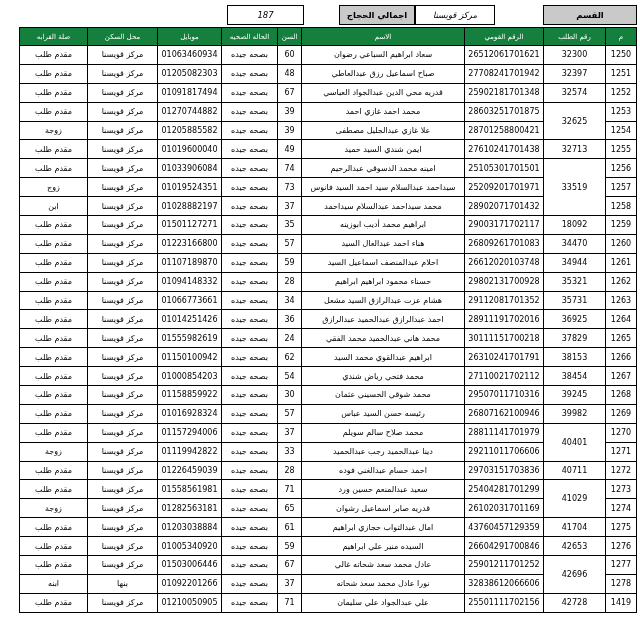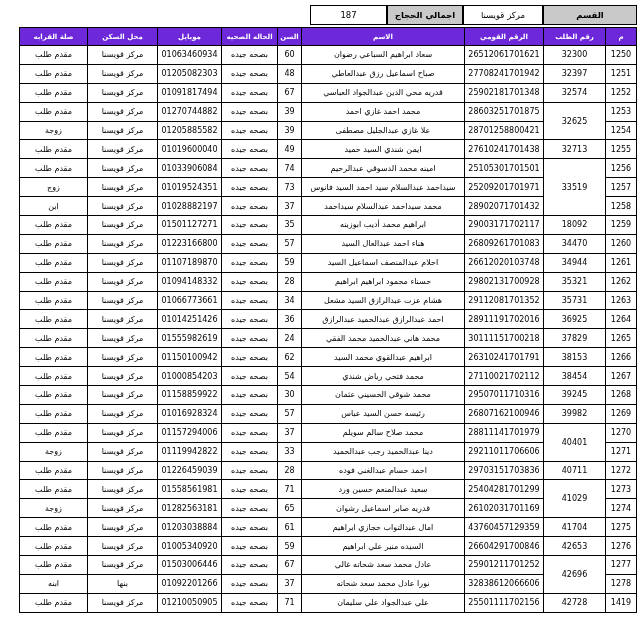--- a/index.html
+++ b/index.html
@@ -1,27 +1,27 @@
 <!DOCTYPE html>
 <html dir="rtl" lang="ar"><head>
 <meta charset="utf-8">
 <style>
   html,body{margin:0;padding:0;background:#ffffff;font-family:"DejaVu Sans",sans-serif;}
   .page{width:640px;height:622px;overflow:hidden;direction:rtl;}
   .topbar{display:flex;flex-direction:row;margin:5px 3px 2px 0;height:20px;}
   .box{border:1px solid #000;height:18px;box-sizing:content-box;display:flex;align-items:center;justify-content:center;font-size:8.5px;color:#000;}
   .box-label{background:#c9c9c9;font-weight:bold;}
-  .box-value{background:#ffffff;}
-  .w-section-label{width:92px;}
+  .box-value{background:#ffffff;font-style:italic;}
+  .w-section-label{width:92px;margin-left:48px;}
   .w-section-value{width:78px;}
-  .w-total-label{width:74px;}
+  .w-total-label{width:74px;margin-left:35px;}
   .w-total-value{width:75px;}
   table.roster{border-collapse:collapse;table-layout:fixed;margin:1px 3px 0 0;width:617px;}
   table.roster th, table.roster td{border:1px solid #000;text-align:center;vertical-align:middle;overflow:hidden;white-space:nowrap;padding:0 1px;}
-  table.roster th{background:#6d28d9;color:#ffffff;font-size:7px;font-weight:bold;height:17px;}
+  table.roster th{background:#15803d;color:#ffffff;font-size:7px;font-weight:normal;height:17px;}
   table.roster td{font-size:8px;color:#000;height:17.9px;}
   td.c-name, td.c-relation, td.c-residence, td.c-health{font-size:7px;}
   td.c-national_id, td.c-mobile{font-size:8px;letter-spacing:0px;}
   col.serial{width:31px;} col.request_no{width:62px;} col.national_id{width:79px;}
   col.name{width:163px;} col.age{width:24px;} col.health{width:56px;}
   col.mobile{width:64px;} col.residence{width:70px;} col.relation{width:68px;}
 </style>
 </head>
 <body>
 

